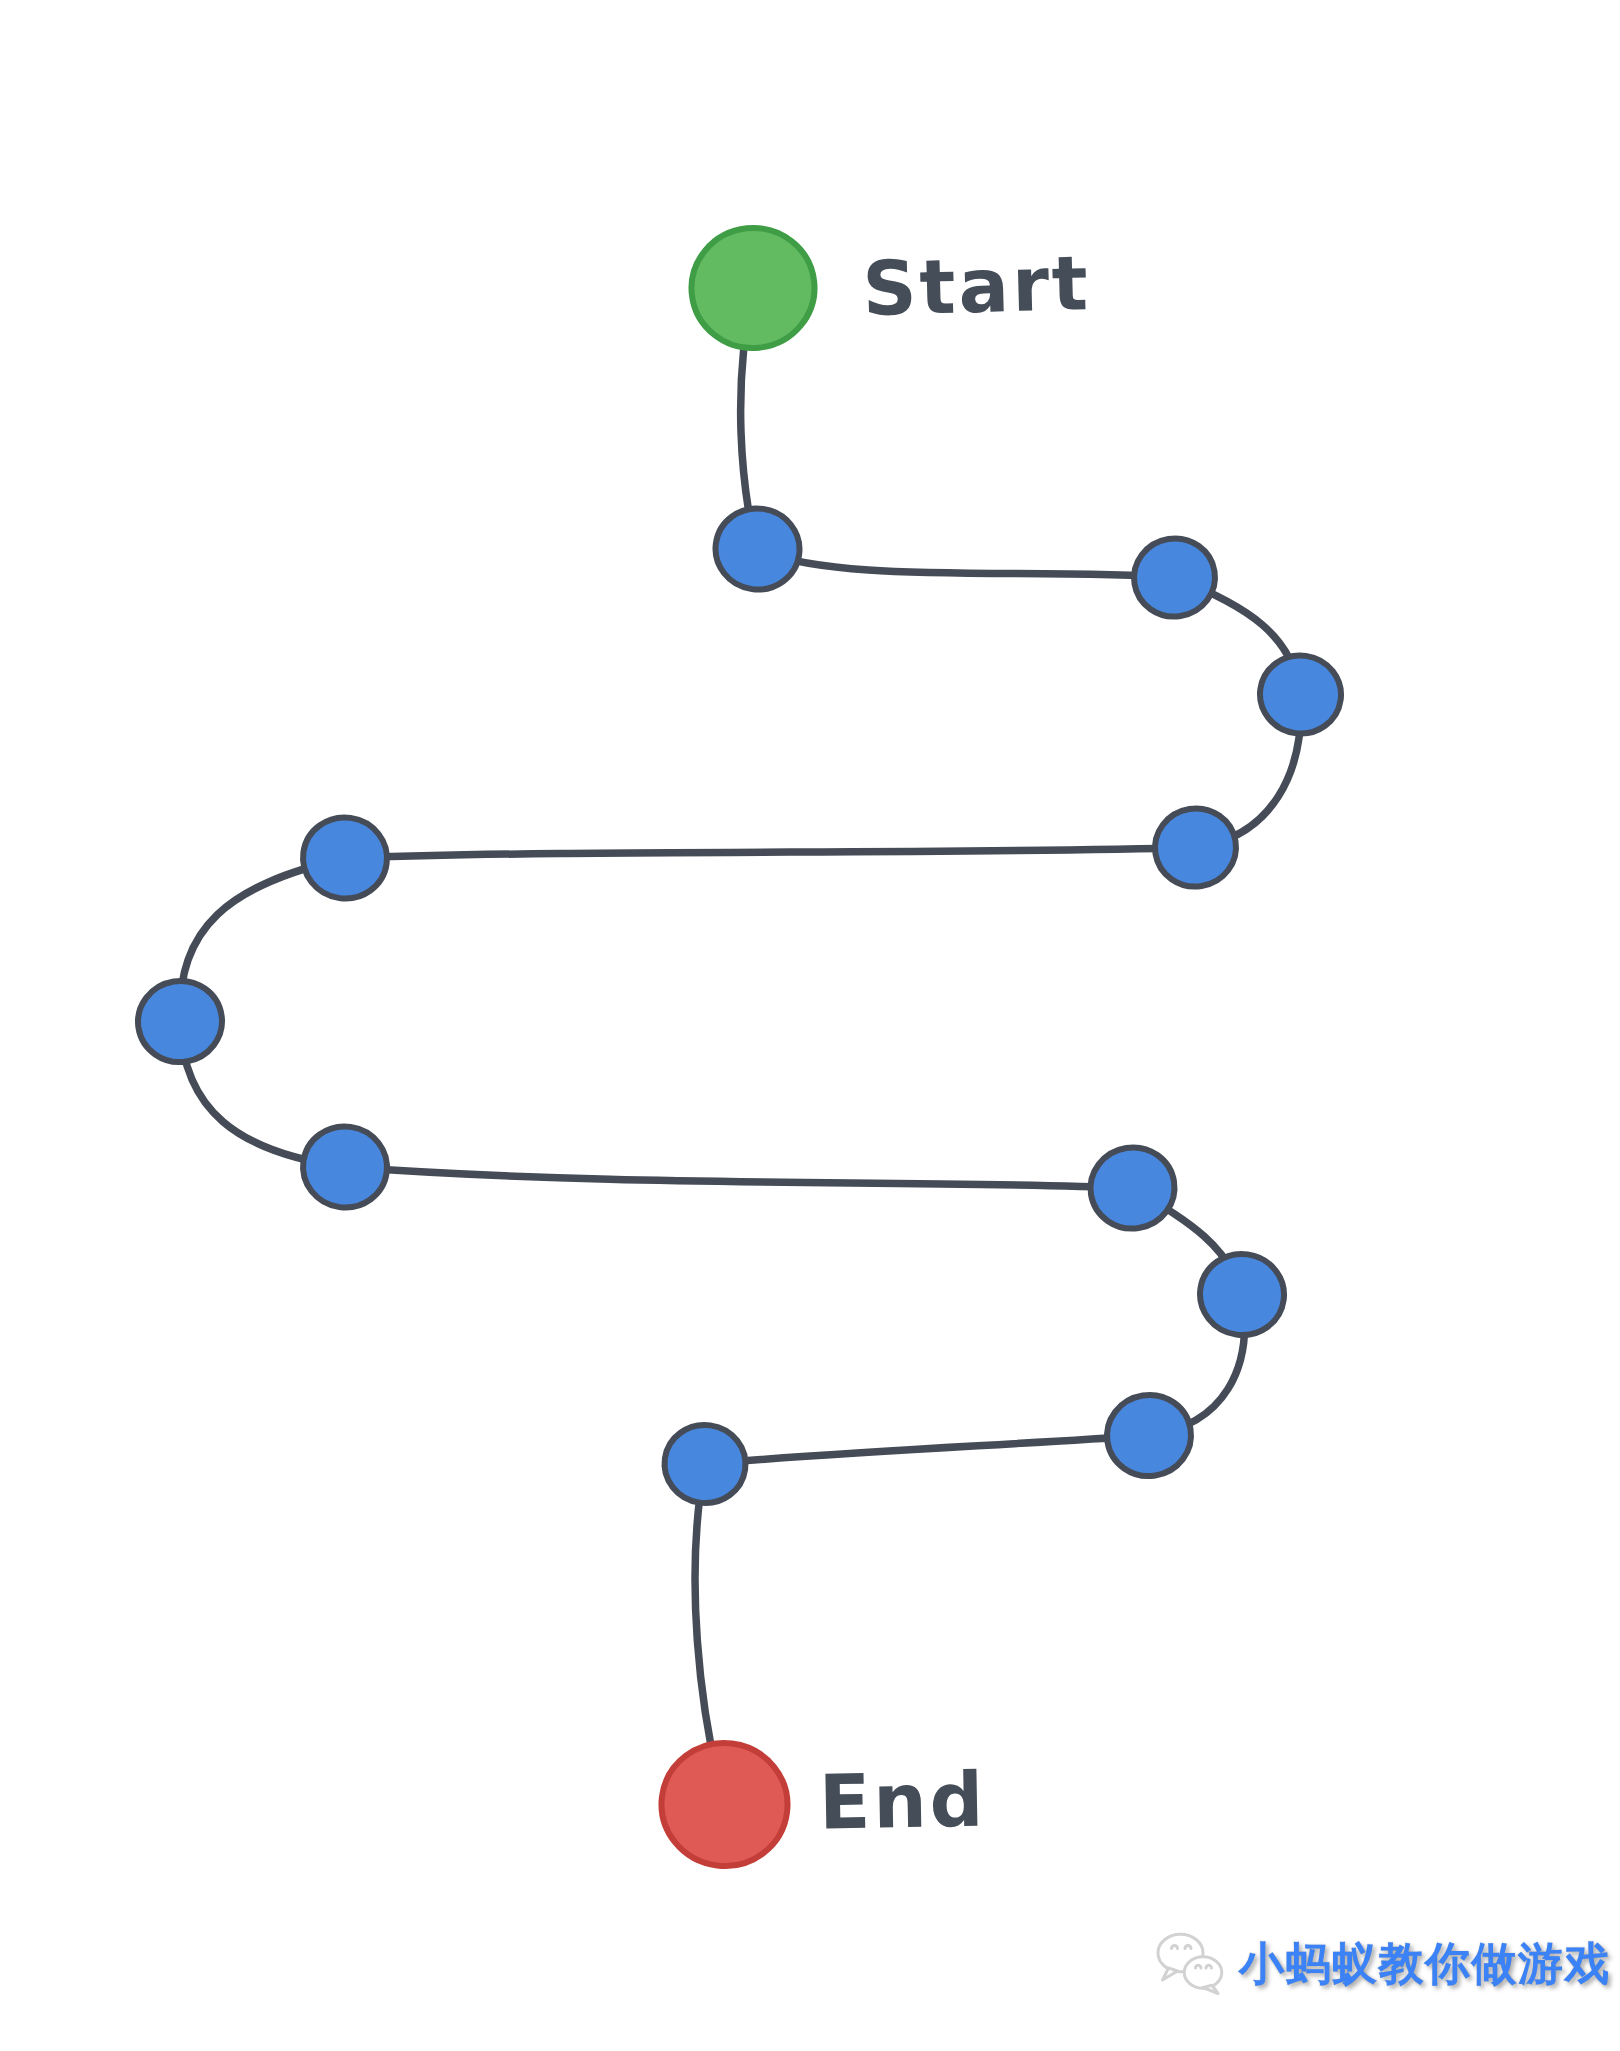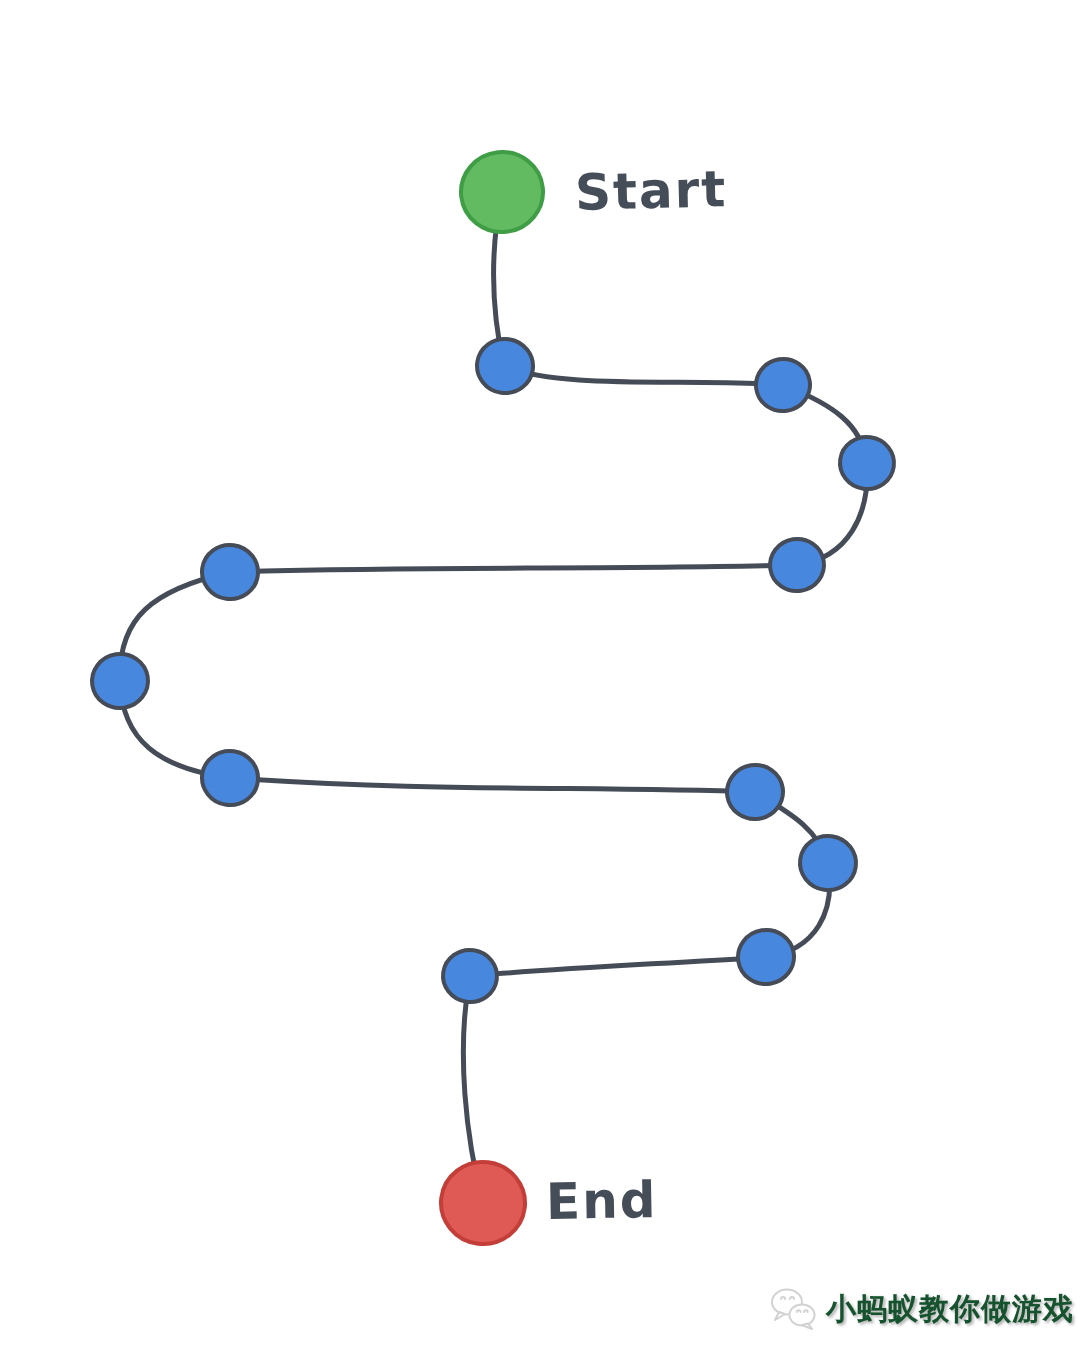--- a/index.html
+++ b/index.html
@@ -49,21 +49,21 @@
     gap: 8px;
   }
   .wm-icon {
     flex: 0 0 auto;
   }
   .wm-text {
     font-family: "DejaVu Sans", sans-serif;
     font-size: 30px;
     font-weight: 700;
     letter-spacing: 1px;
-    color: #14532d;
+    color: #3b82f6;
     text-shadow: 2px 2px 3px rgba(110,110,110,0.55), 0 0 1px rgba(160,160,160,0.65);
     white-space: nowrap;
   }
 </style>
 </head>
 <body>
 
 <div class="canvas">
 
   <svg id="diagram-svg" width="1080" height="1367" viewBox="0 0 1080 1367">

